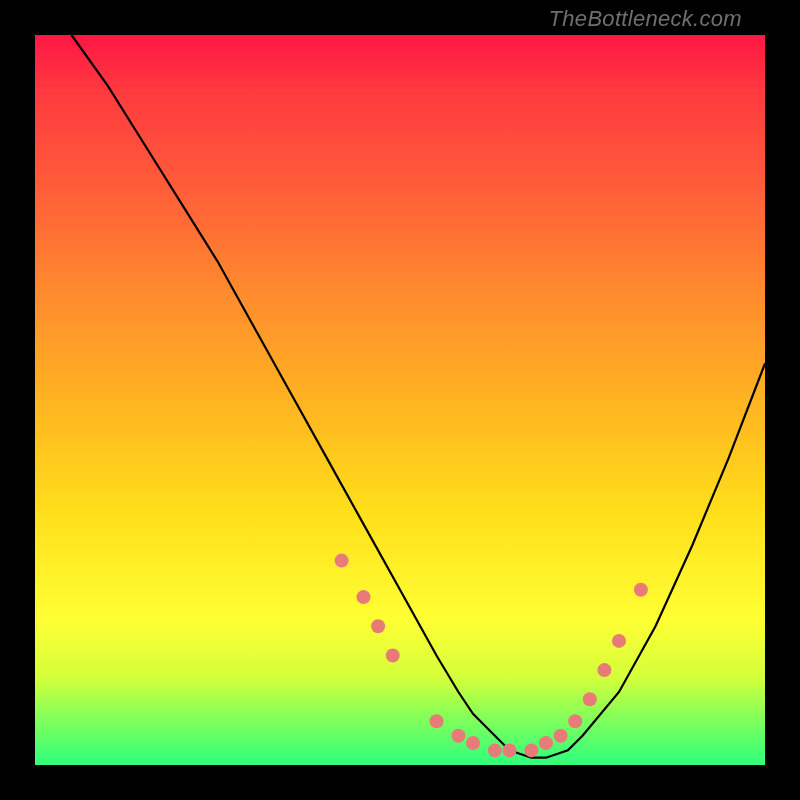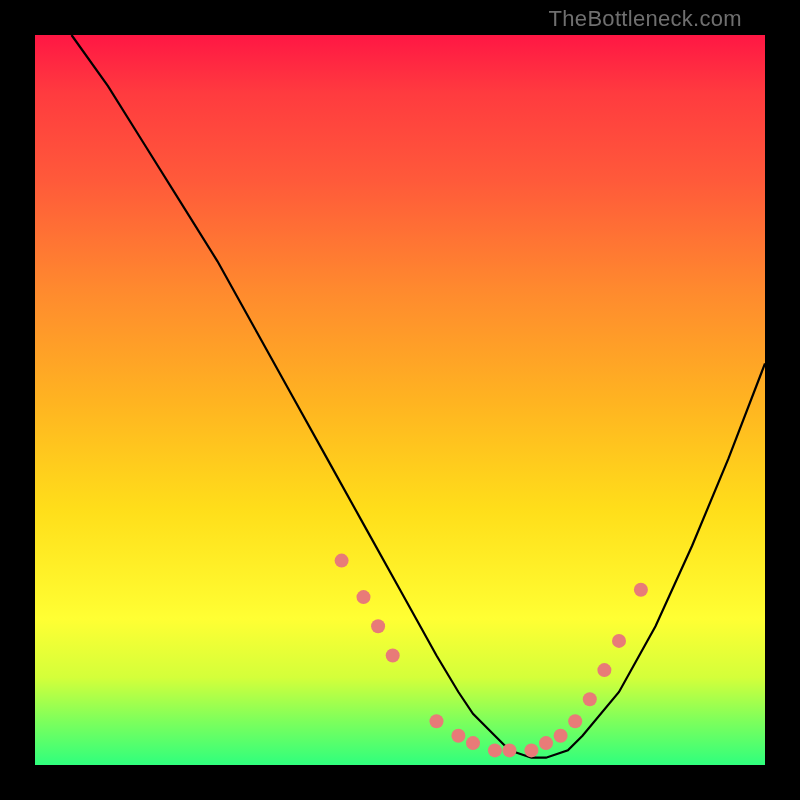--- a/index.html
+++ b/index.html
@@ -11,20 +11,21 @@
     overflow: hidden;
     font-family: Arial, Helvetica, sans-serif;
   }
   .frame {
     position: absolute;
     left: 0;
     top: 0;
     width: 756px;
     height: 800px;
     background: #000;
+    font-style: italic;
   }
   .plot-area {
     position: absolute;
     left: 35px;
     top: 35px;
     width: 730px;
     height: 730px;
     
     background: linear-gradient(
       to bottom,

